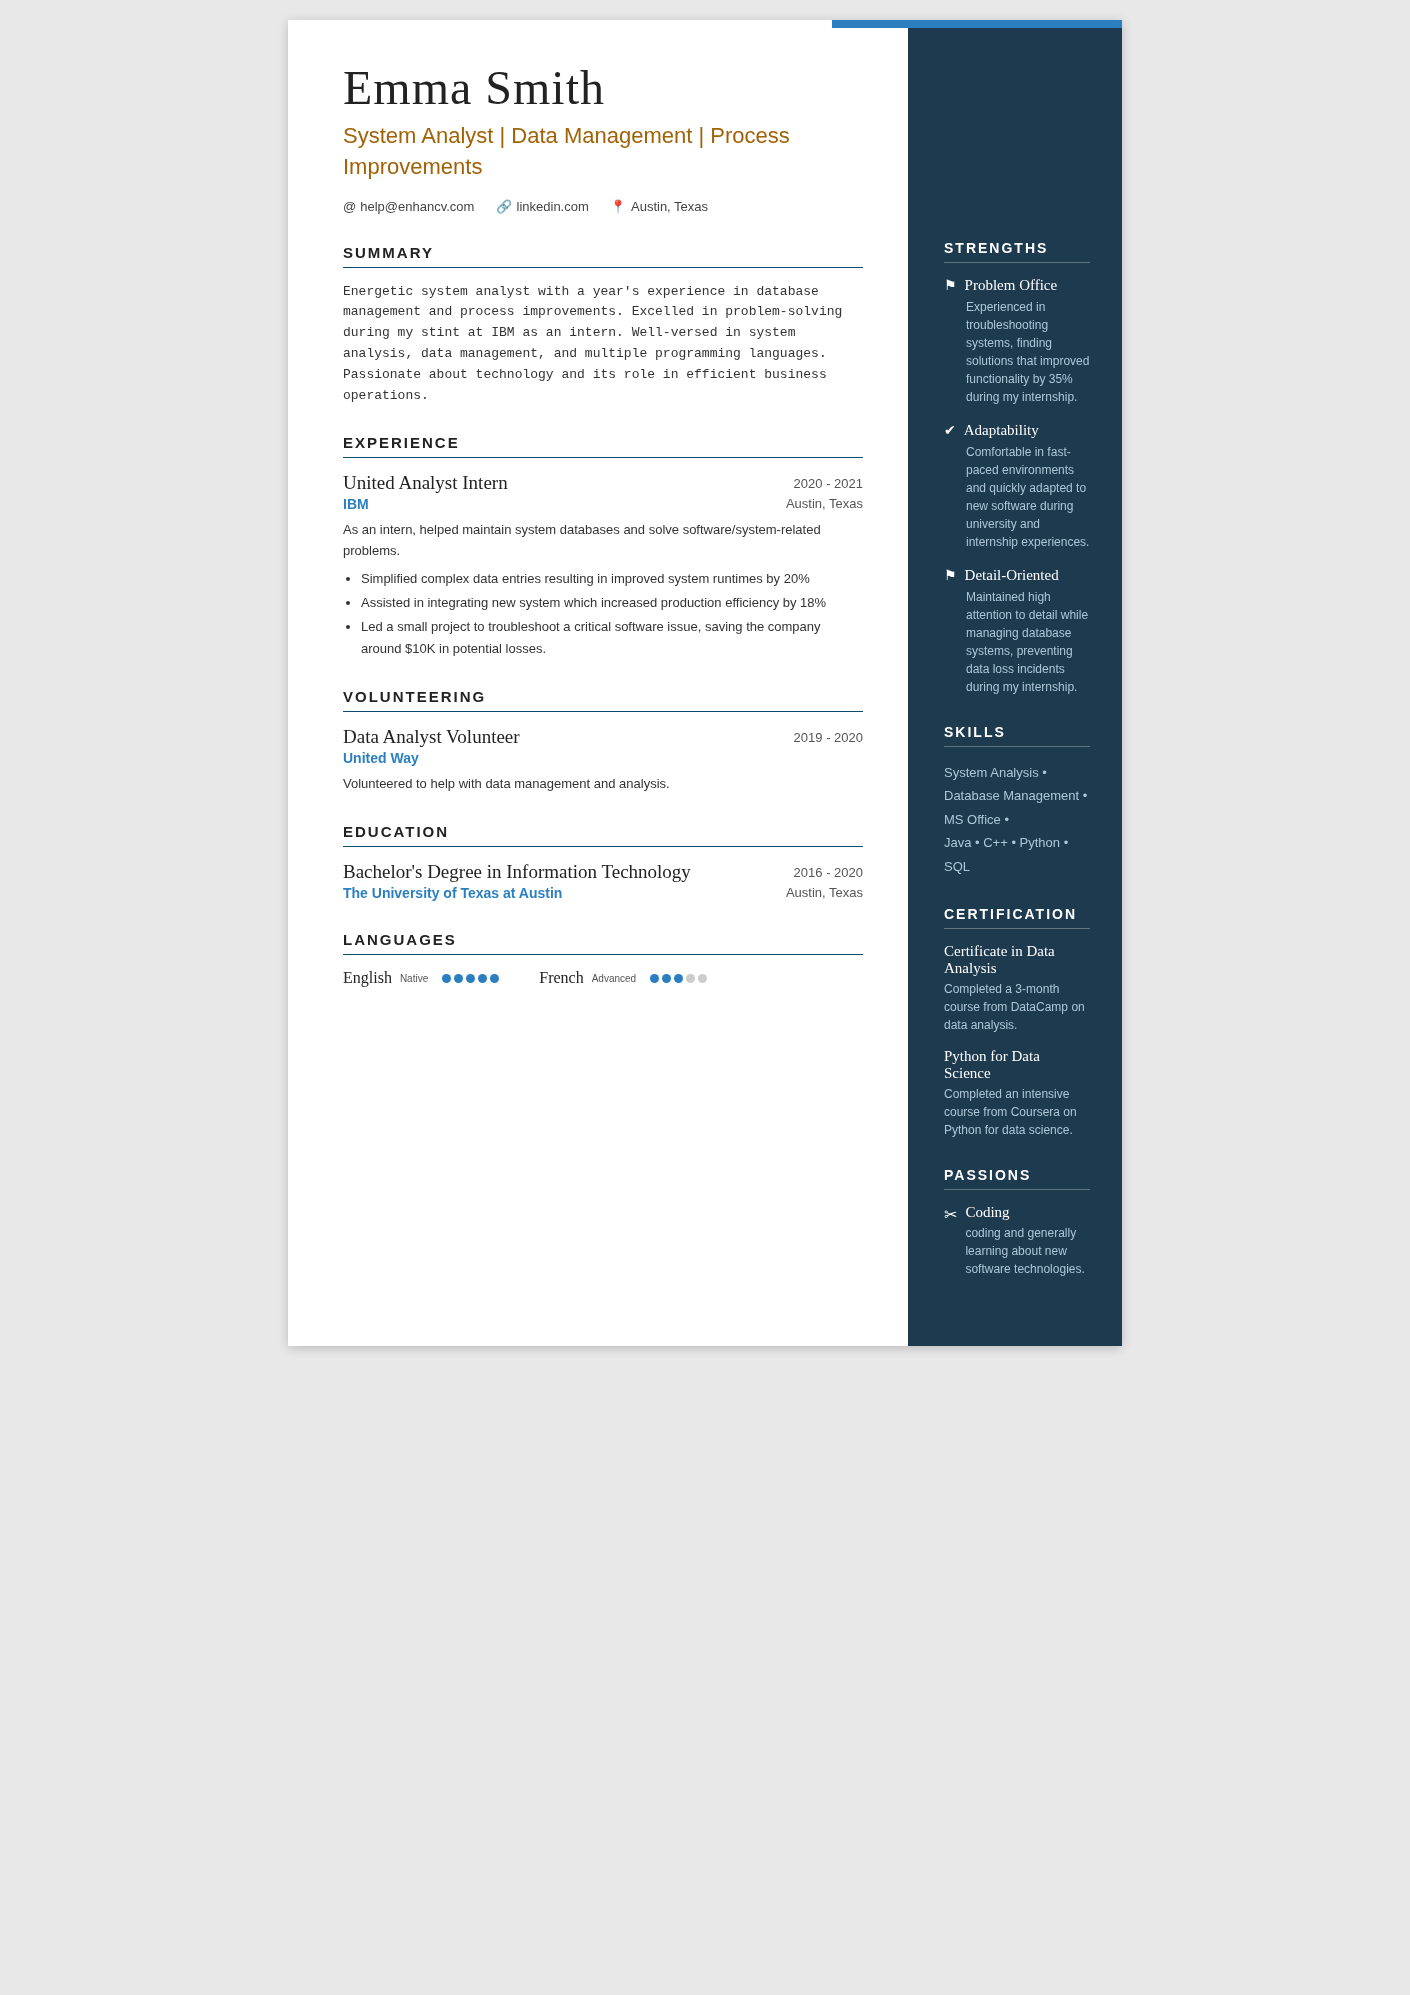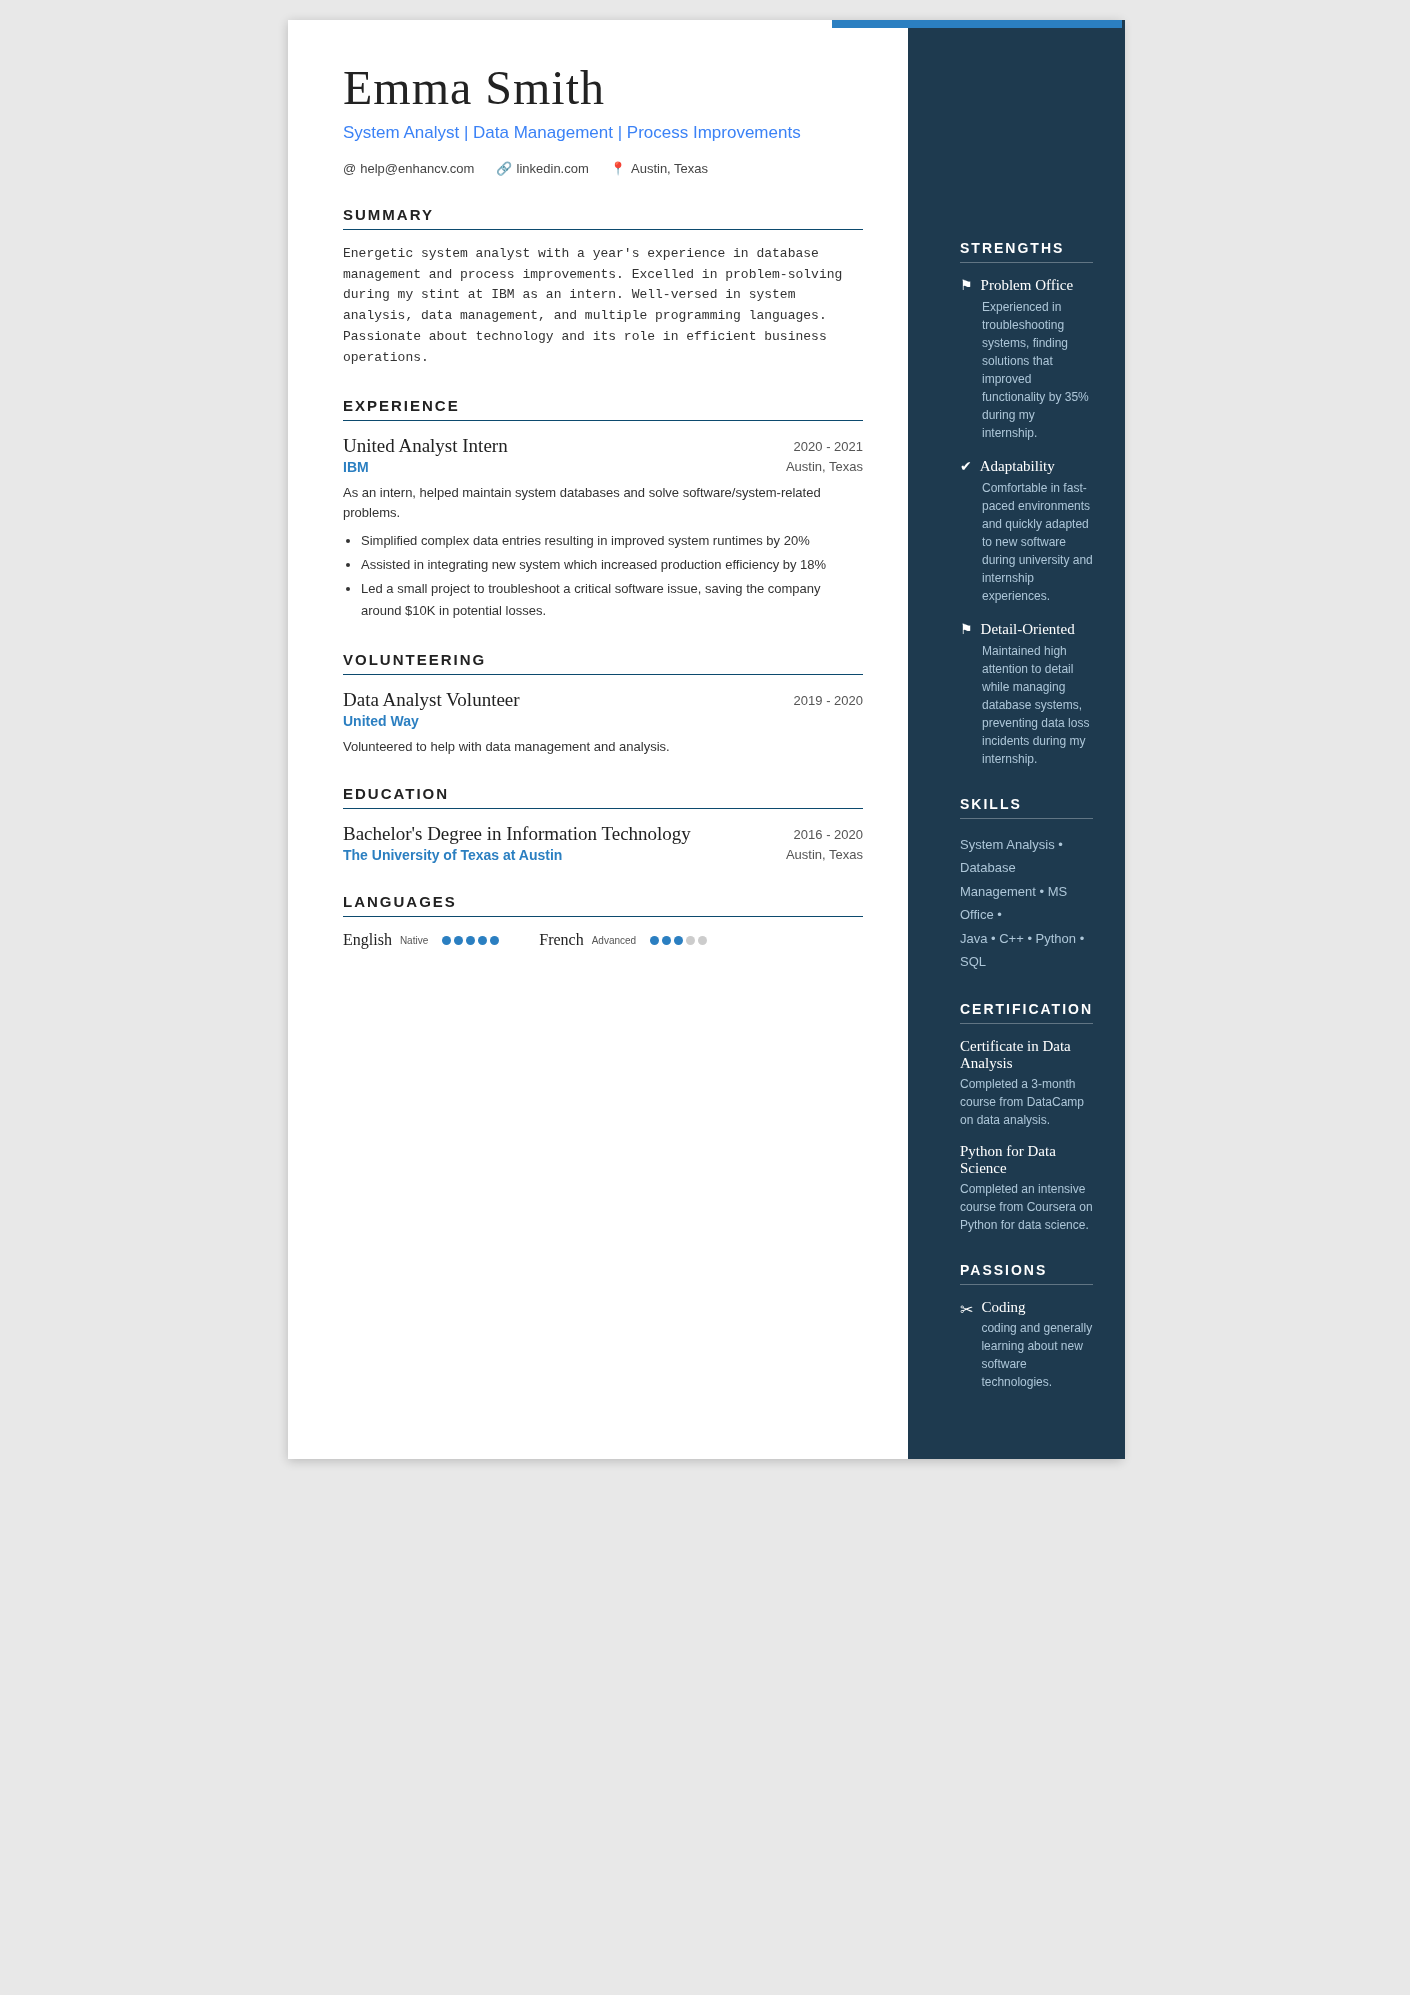--- a/index.html
+++ b/index.html
@@ -25,22 +25,22 @@
     
     .header-name {
       font-size: 48px;
       font-weight: 400;
       color: #222;
       letter-spacing: 1px;
       margin-bottom: 6px;
       font-family: 'Georgia', serif;
     }
     .header-title {
-      font-size: 17px;
-      color: #3b82f6;
+      font-size: 22px;
+      color: #a16207;
       font-family: Arial, sans-serif;
       margin-bottom: 16px;
       line-height: 1.4;
     }
     .header-contact {
       display: flex;
       gap: 22px;
       font-size: 13px;
       color: #444;
       font-family: Arial, sans-serif;
@@ -161,21 +161,21 @@
       height: 9px;
       border-radius: 50%;
     }
     .dot-filled { background: #2b7fc1; }
     .dot-empty { background: #ccc; }
 
     
     .right-col {
       flex: 1;
       background: #1e3a4f;
-      padding: 220px 32px 40px 52px;
+      padding: 220px 32px 40px 36px;
       color: #fff;
     }
     .right-section {
       margin-bottom: 28px;
     }
     .right-section-title {
       font-size: 14px;
       font-weight: 700;
       letter-spacing: 2px;
       text-transform: uppercase;

